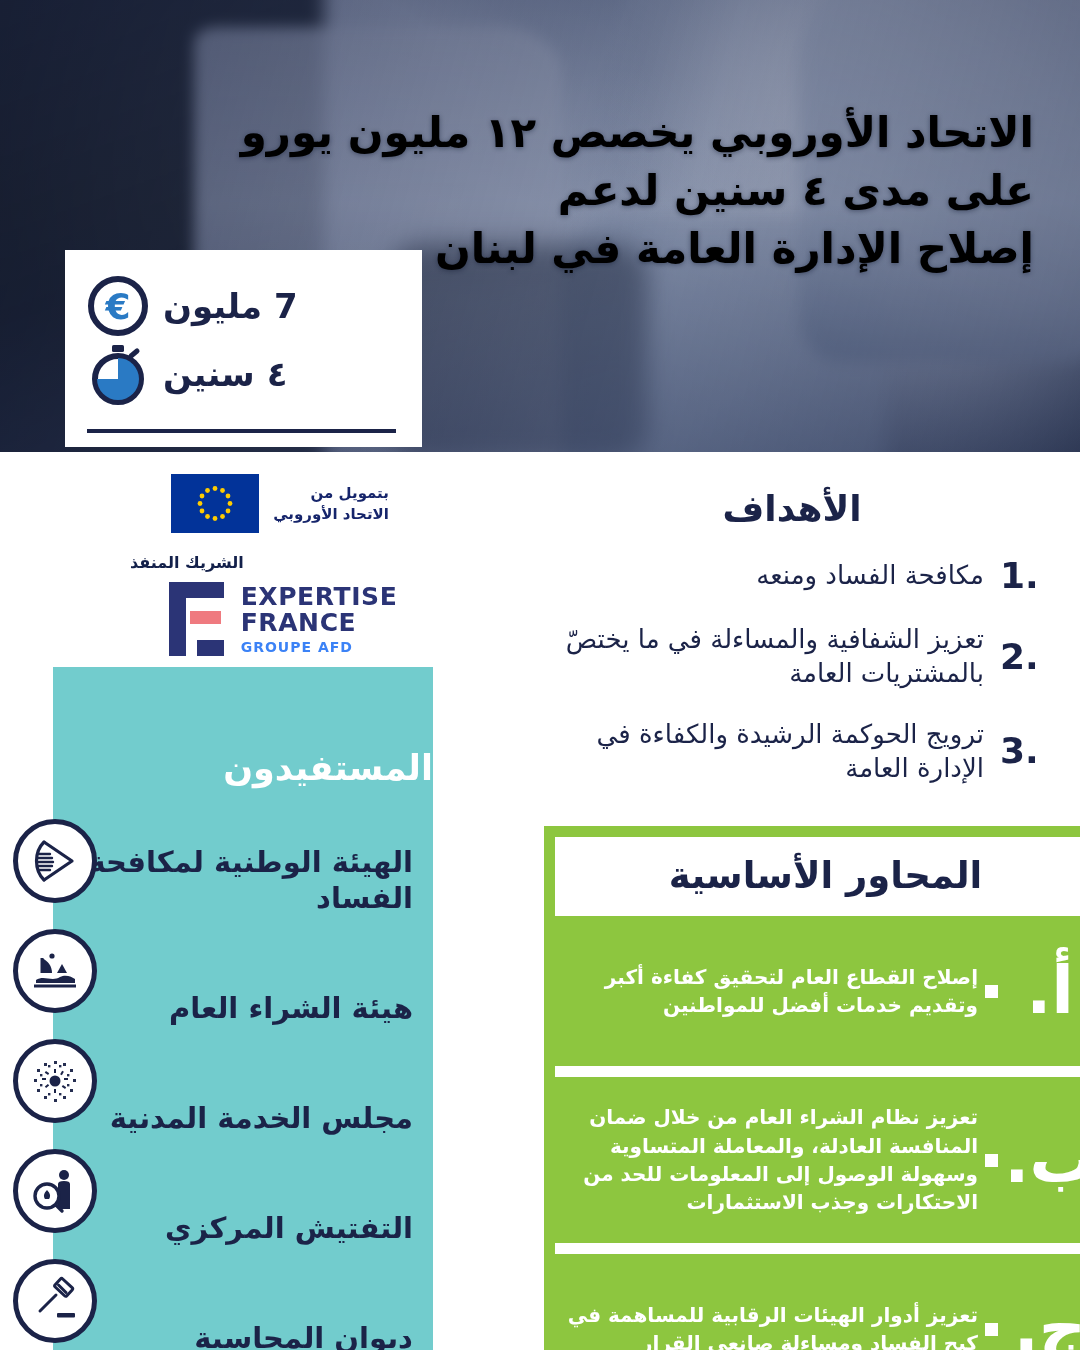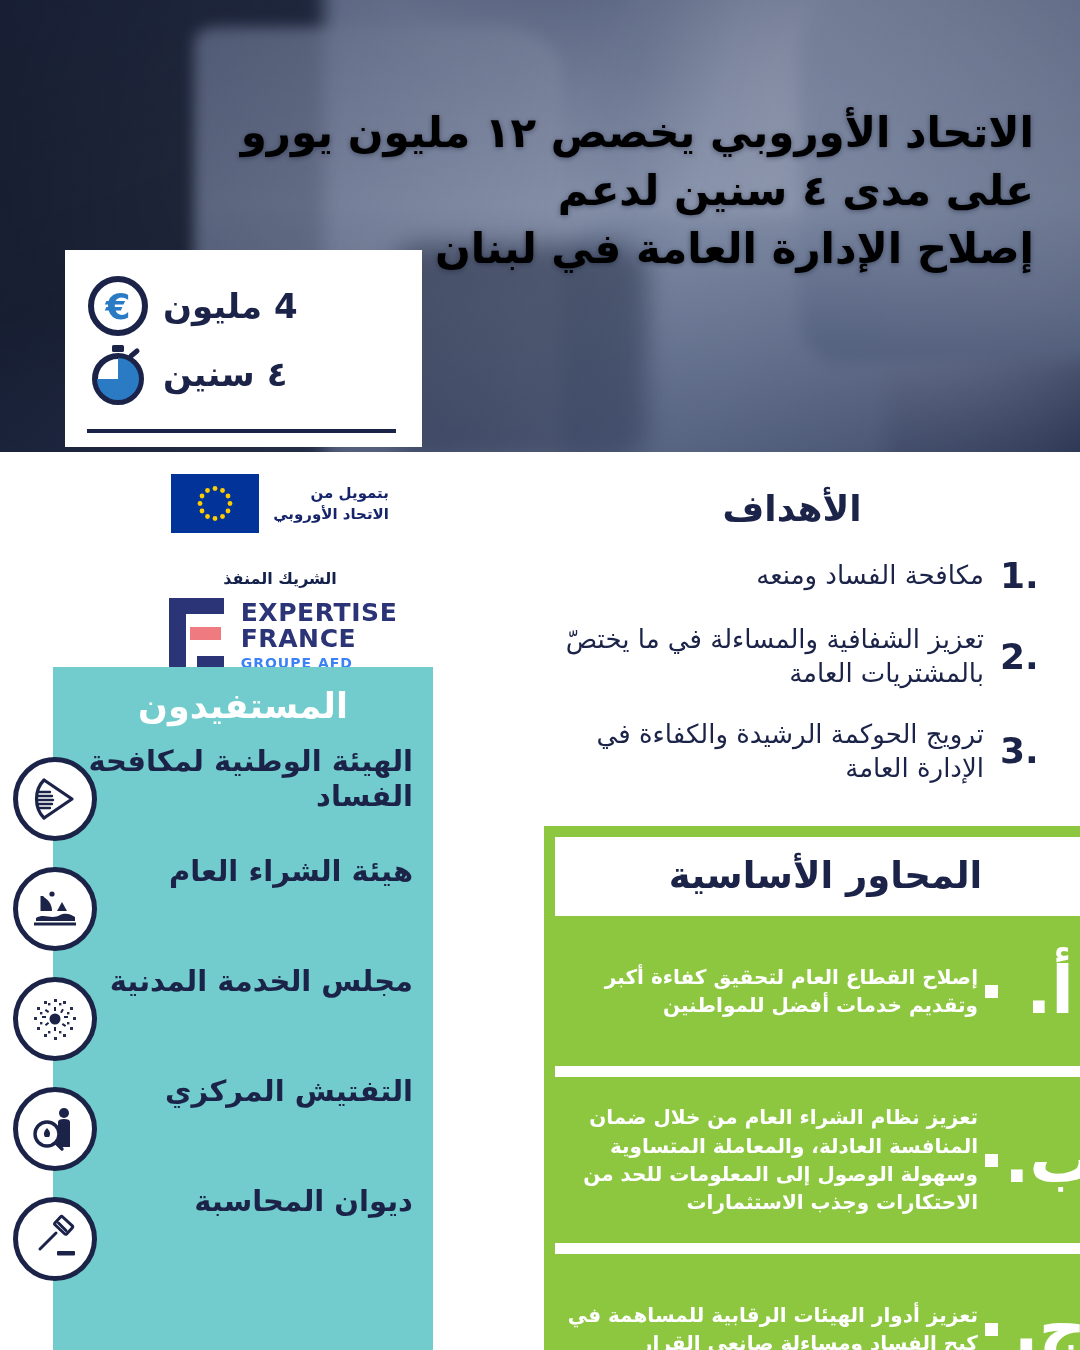--- a/index.html
+++ b/index.html
@@ -96,21 +96,21 @@
     justify-content:center; gap:14px;
   }
   .eu-flag{
     width:88px; height:59px; background:#023399; position:relative; flex:0 0 88px;
   }
   .eu-cap{
     font-size:15px; font-weight:bold; color:#16256b; line-height:1.35;
     text-align:right; direction:rtl;
   }
   .partner-cap{
-    margin-top:36px; text-align:center; font-size:16px; font-weight:bold;
+    margin-top:20px; text-align:left; font-size:16px; font-weight:bold;
     color:#13204a; direction:rtl;
   }
   .logo-ef{
     margin-top:10px; display:flex; flex-direction:row; align-items:center;
     justify-content:center; gap:14px; direction:ltr;
   }
   .ef-mark{ width:64px; height:74px; position:relative; flex:0 0 64px; }
   .ef-mark i{ position:absolute; display:block; }
   .ef-b1{ left:6px; top:0; width:17px; height:74px; background:#2b3476; }
   .ef-b2{ left:23px; top:0; width:38px; height:16px; background:#2b3476; }
@@ -137,27 +137,28 @@
   .obj-txt{
     flex:1; text-align:right; font-size:26px; color:#1b2348; line-height:1.32;
   }
 
   
   .ben{
     position:absolute; left:53px; top:667px; width:380px; height:683px;
     background:#72cccd; direction:rtl; z-index:3;
   }
   .ben-title{
-    text-align:center; color:#ffffff; font-size:35px; font-weight:bold;
-    padding-top:19px;
+    color:#ffffff; font-size:35px; font-weight:bold;
+    padding-top:48px;
+    margin-top:33px;
   }
   .ben-list{ margin-top:18px; }
   .ben-item{
     position:relative; height:110px;
-    display:flex; flex-direction:row; align-items:flex-start; justify-content:flex-end;
+    display:flex; flex-direction:row; align-items:flex-end; justify-content:flex-end;
     padding-left:0; padding-right:20px;
   }
   .ben-label{
     text-align:right; font-size:29px; font-weight:bold; color:#1b2348;
     line-height:1.22; padding-left:18px; flex:1;
   }
   .ben-ico{
     position:absolute; left:-40px; top:50%; transform:translateY(-50%);
     width:84px; height:84px; border-radius:50%;
     background:#ffffff; border:5px solid #1b2348;
@@ -220,21 +221,21 @@
 
 <div class="stats-box">
 
   <div class="stat-row">
     <span class="stat-ico">
       <svg width="62" height="62" viewBox="0 0 62 62" aria-hidden="true">
         <circle cx="31" cy="31" r="27" fill="#ffffff" stroke="#1b2348" stroke-width="6"></circle>
         <text x="31" y="44" text-anchor="middle" font-size="36" font-weight="bold" fill="#2a7ac4" font-family="DejaVu Sans, sans-serif">€</text>
       </svg>
     </span>
-    <span class="stat-text">4 مليون</span>
+    <span class="stat-text">7 مليون</span>
   </div>
 
   <div class="stat-row">
     <span class="stat-ico">
       <svg width="62" height="62" viewBox="0 0 62 62" aria-hidden="true">
         <rect x="25" y="2" width="12" height="7" rx="1.6" fill="#1b2348"></rect>
         <path d="M31 9 L31 9" stroke="#1b2348" stroke-width="4"></path>
         <circle cx="31" cy="36" r="23" fill="#ffffff" stroke="#1b2348" stroke-width="6"></circle>
         <path d="M31 36 L31 15 A21 21 0 0 1 52 36 Z" fill="#2a7ac4"></path>
         <path d="M31 36 L52 36 A21 21 0 0 1 31 57 Z" fill="#2a7ac4"></path>

